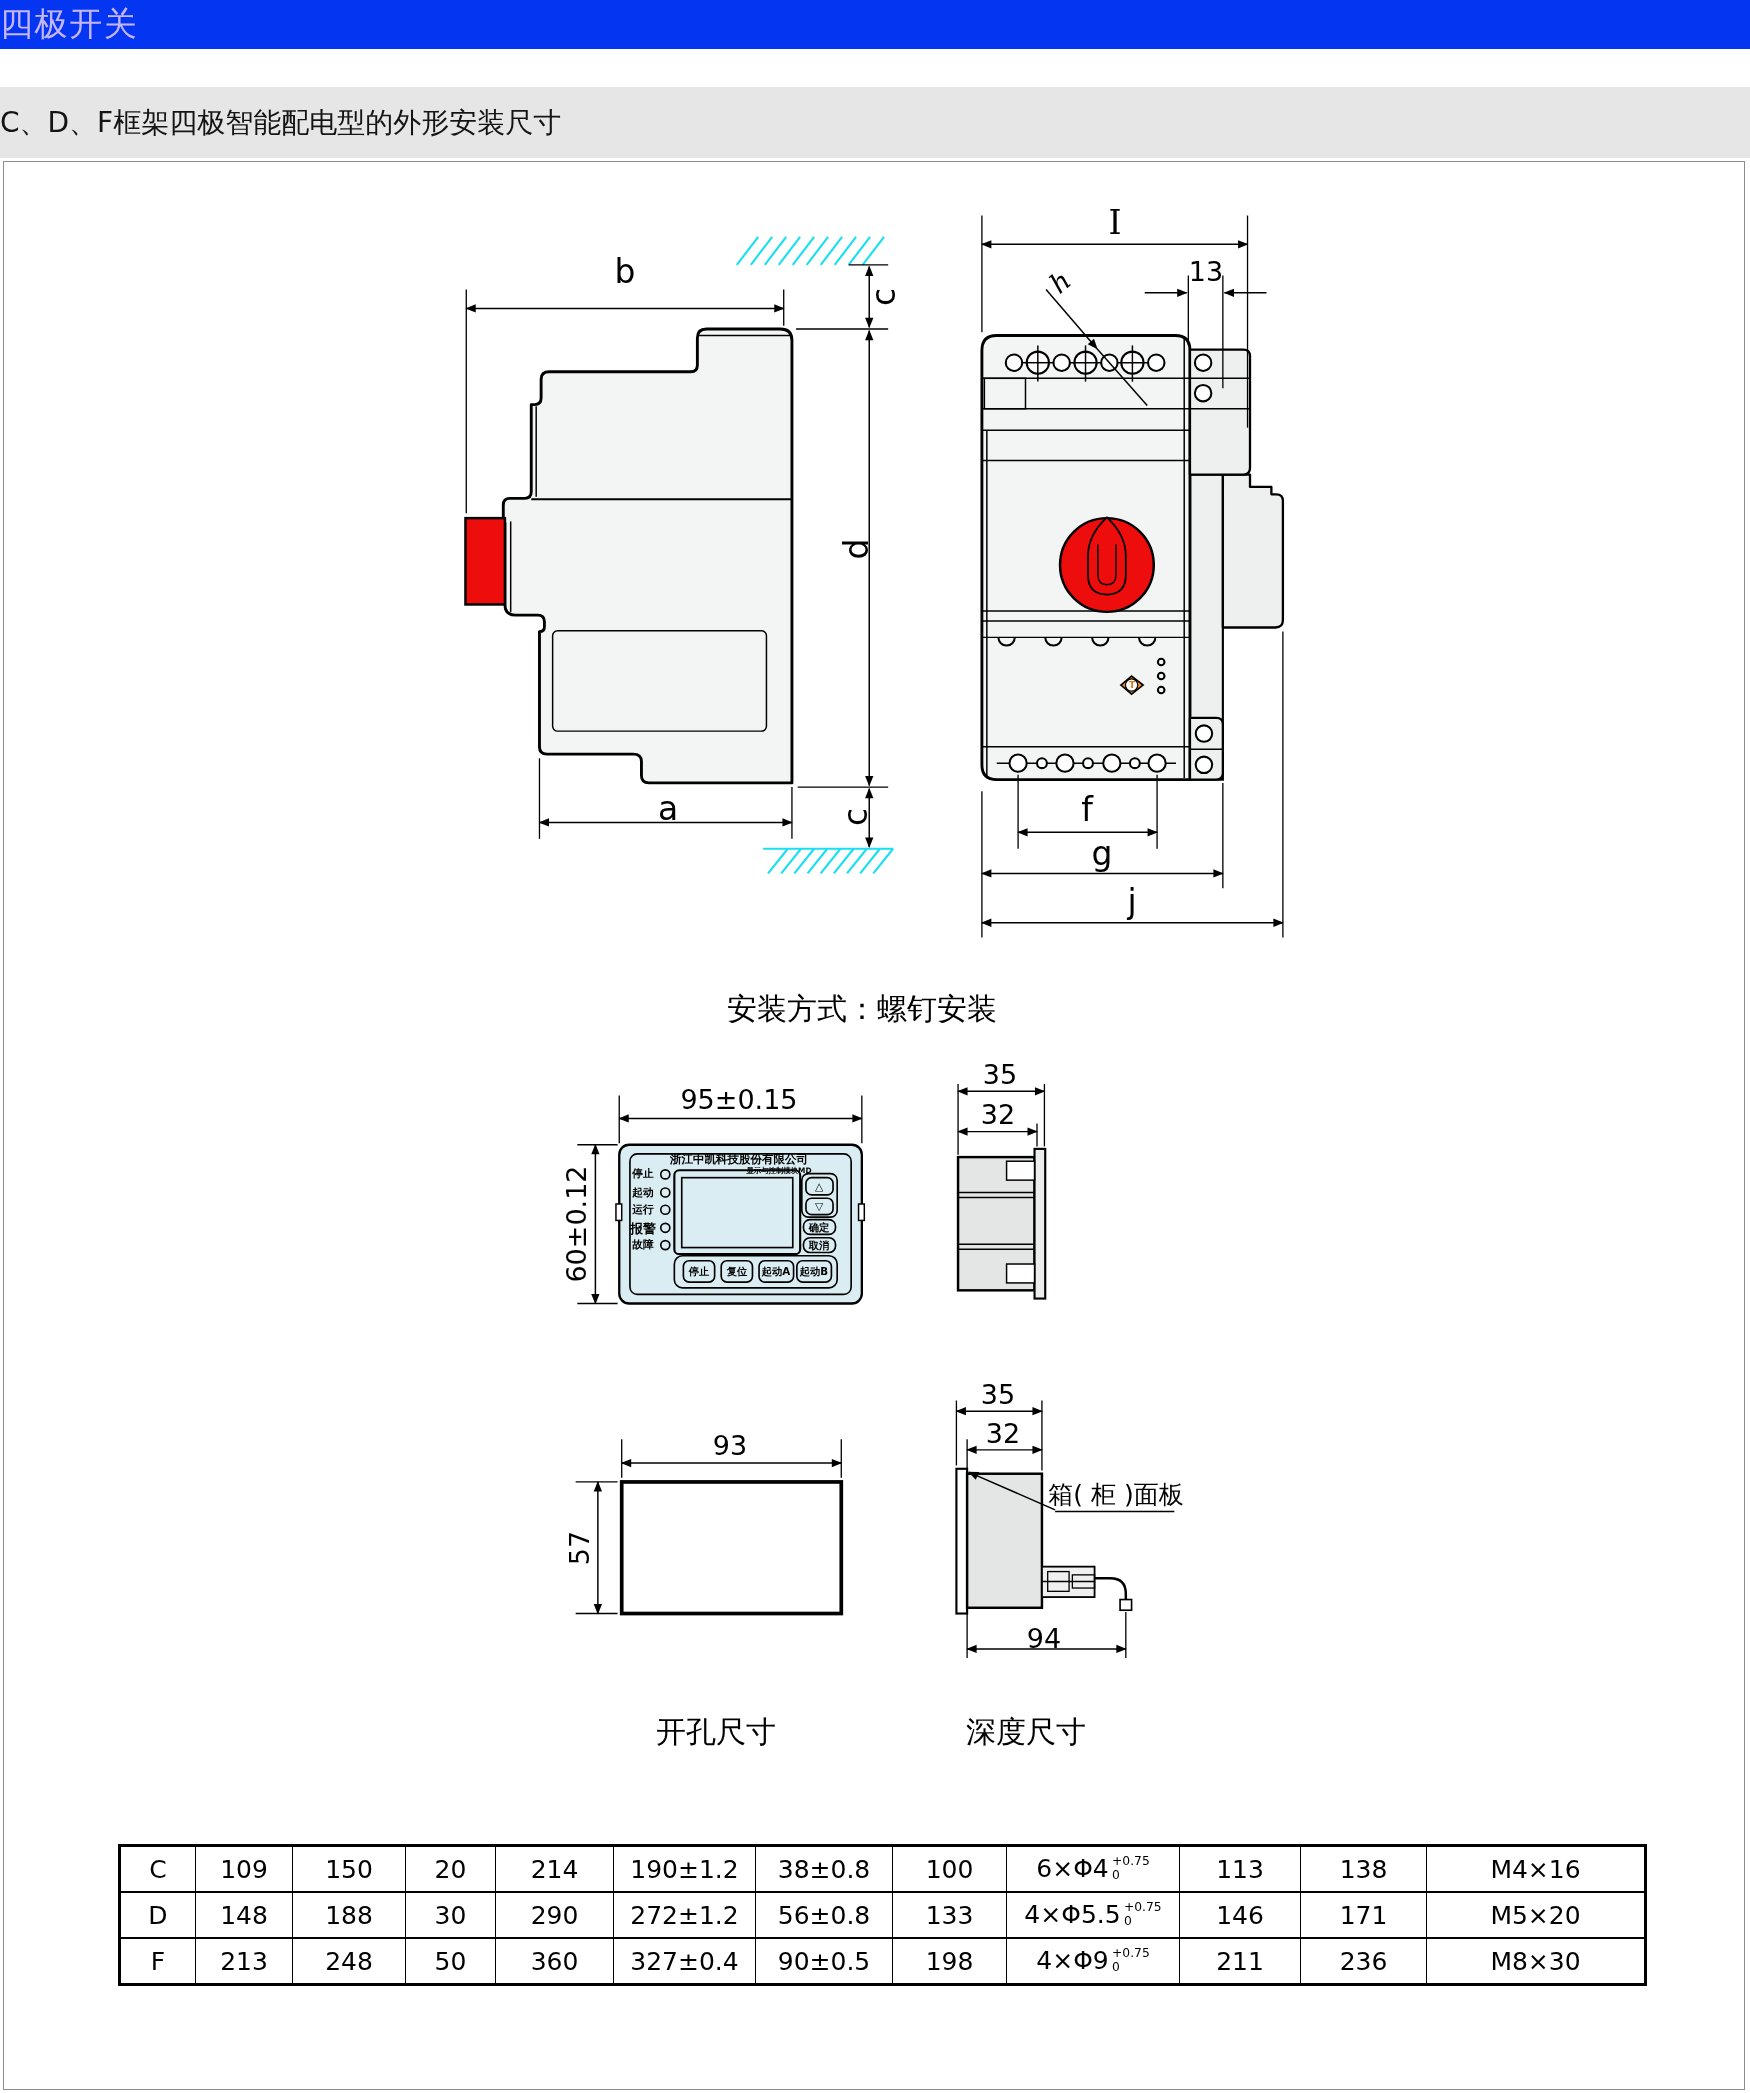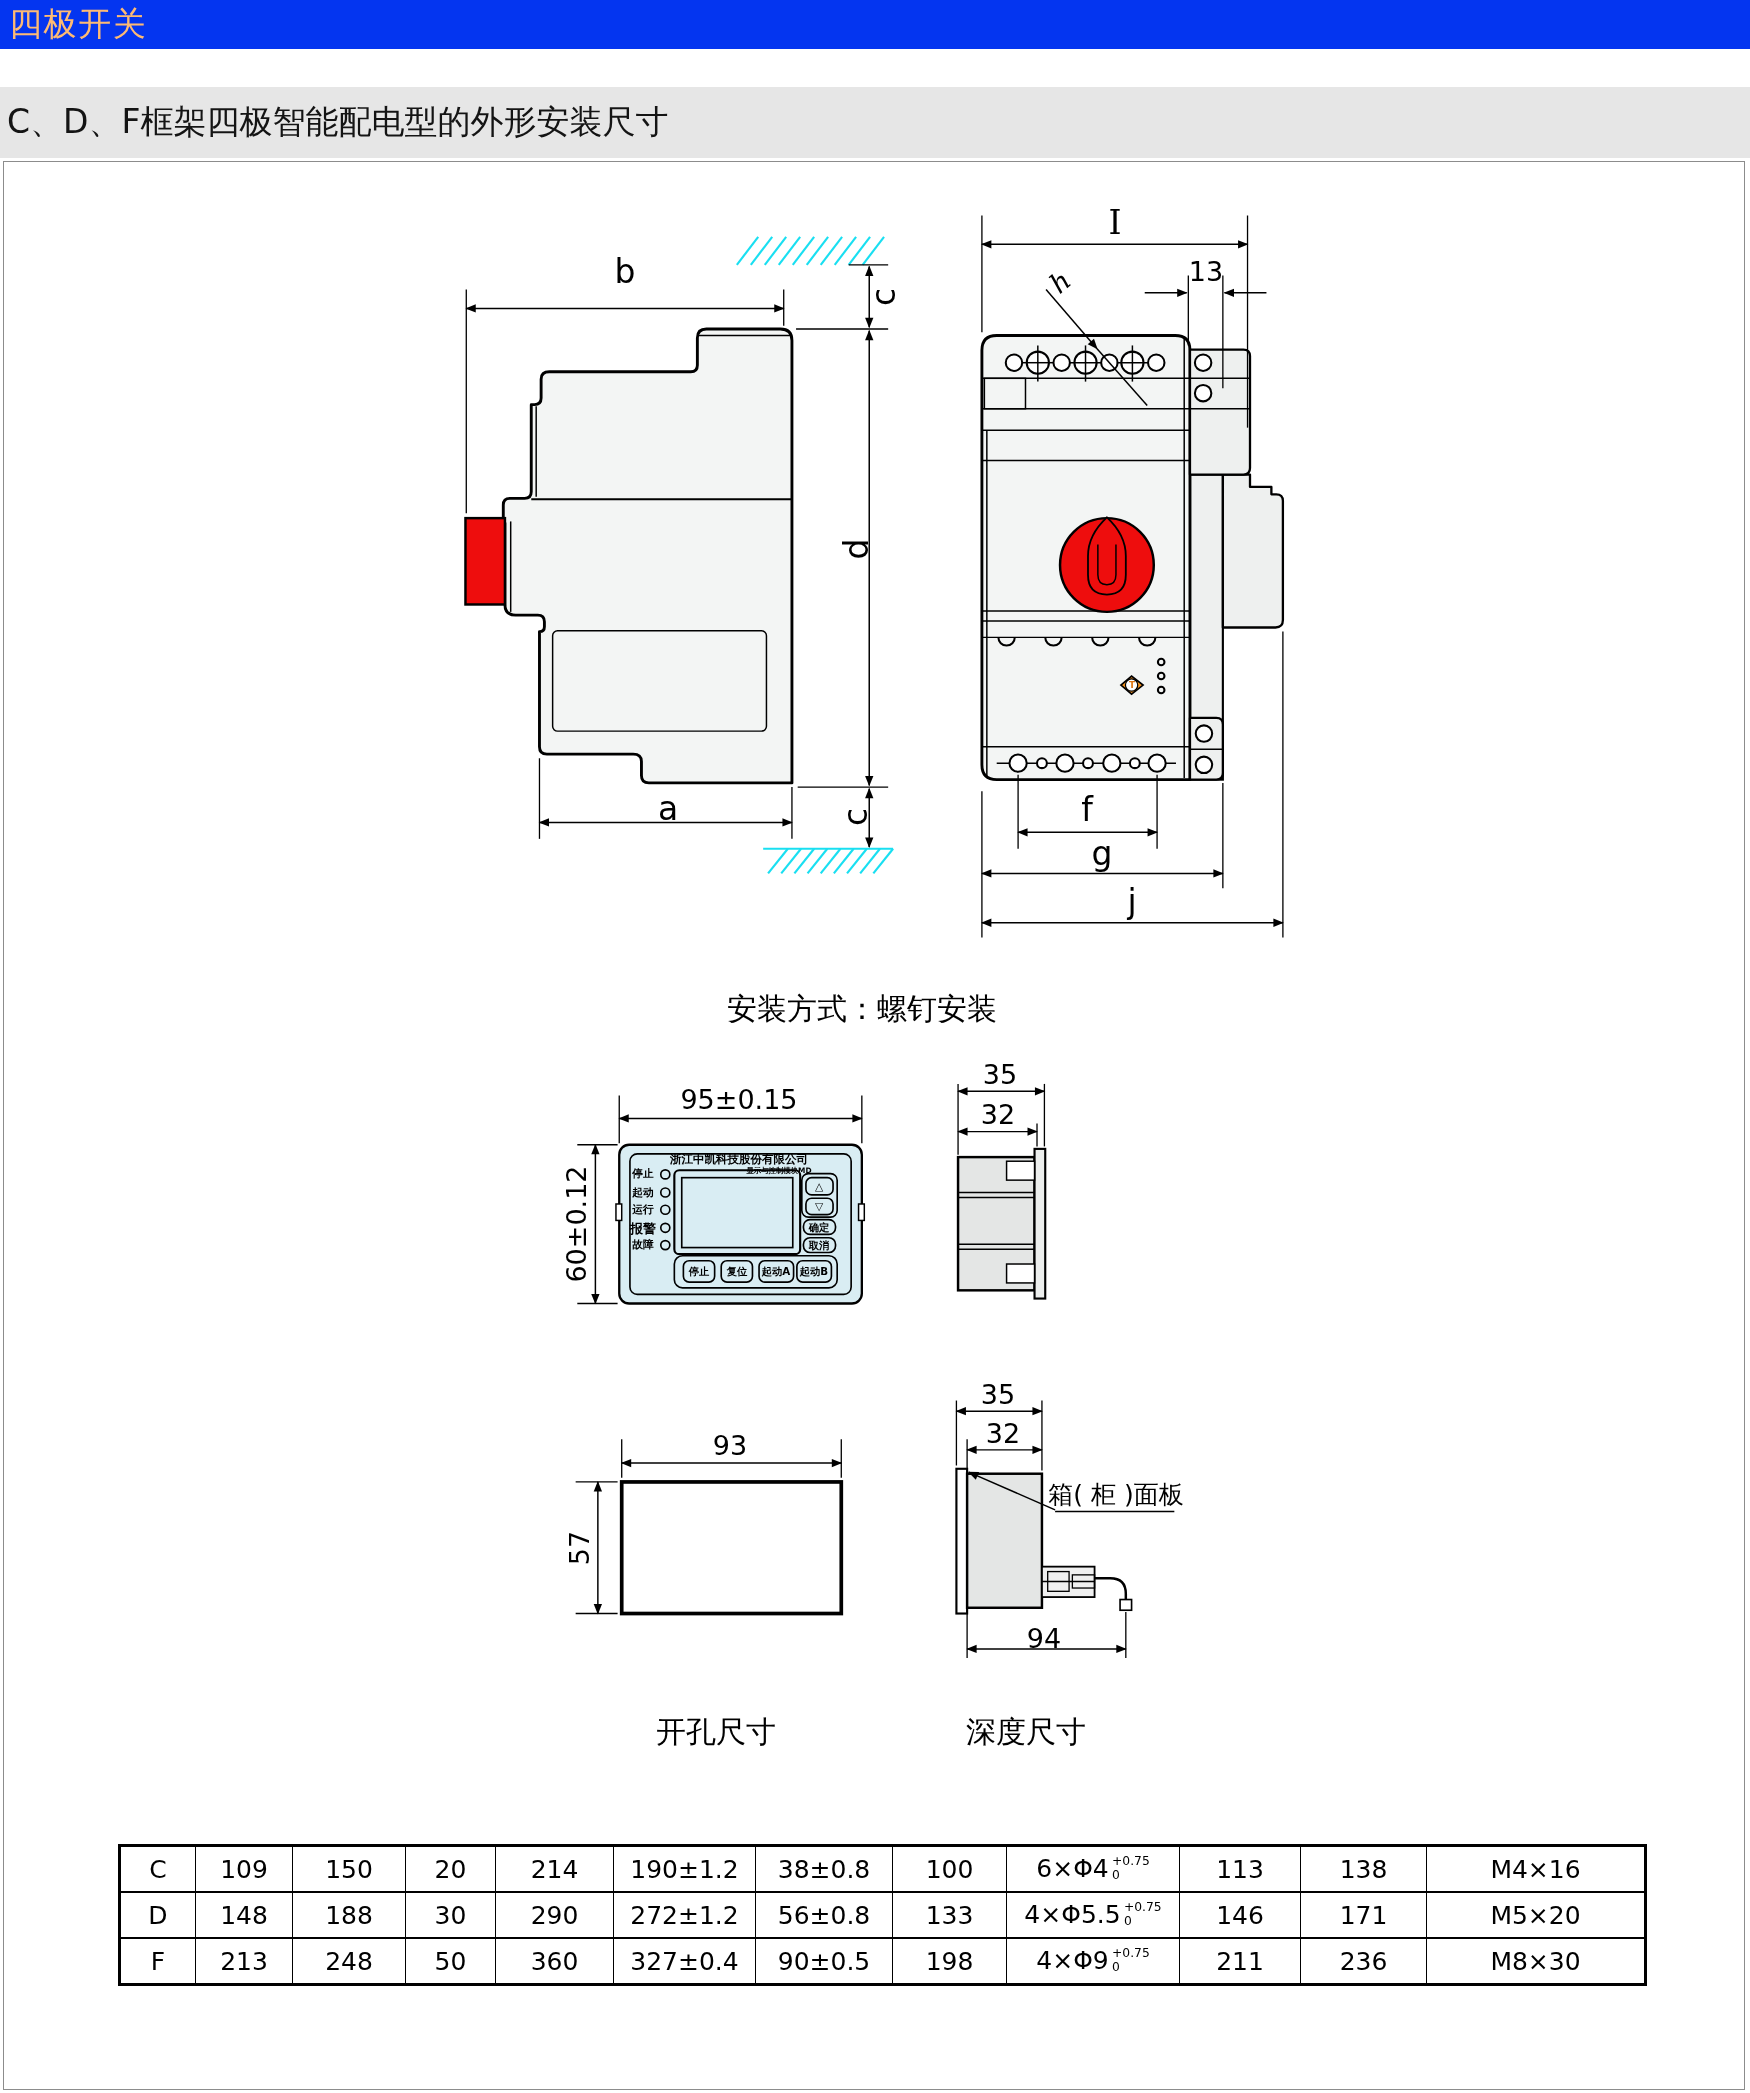--- a/index.html
+++ b/index.html
@@ -1,23 +1,23 @@
 <!DOCTYPE html>
 <html style="font-size:13px"><head>
 <meta charset="utf-8">
 <style>
   html,body{margin:0;padding:0;background:#fff;}
   .page{position:relative;width:1750px;height:2093px;background:#fff;overflow:hidden;
         font-family:"DejaVu Sans",sans-serif;color:#000;}
   .top-bar{position:absolute;left:0;top:0;width:1750px;height:49px;background:#0435f0;
            display:flex;align-items:center;}
-  .top-title{color:#fdba74;font-size:33px;padding-left:9px;letter-spacing:1.6px;}
+  .top-title{color:#c4b5fd;font-size:33px;padding-left:0;letter-spacing:1.6px;}
   .subtitle-bar{position:absolute;left:0;top:87px;width:1750px;height:71px;background:#e6e6e6;
                 display:flex;align-items:center;}
-  .subtitle-text{font-size:33px;padding-left:7px;color:#141414;}
+  .subtitle-text{font-size:28px;padding-left:0;color:#141414;}
   .content-box{position:absolute;left:3.3px;top:161px;width:1740px;height:1927px;
                border:1.6px solid #8c8c8c;background:#fff;}
   .art{position:absolute;left:0;top:0;}
 
   
   .body{fill:#f3f5f4;stroke:#000;stroke-width:3.5;stroke-linejoin:round;}
   .body2{fill:#eef0ef;stroke:#000;stroke-width:2.8;stroke-linejoin:round;}
   .red{fill:#ee0d0d;stroke:#000;stroke-width:3;}
   .redk{fill:#ee0d0d;stroke:#000;stroke-width:3;}
   .redk2{fill:#ee0d0d;stroke:#000;stroke-width:2.2;}

